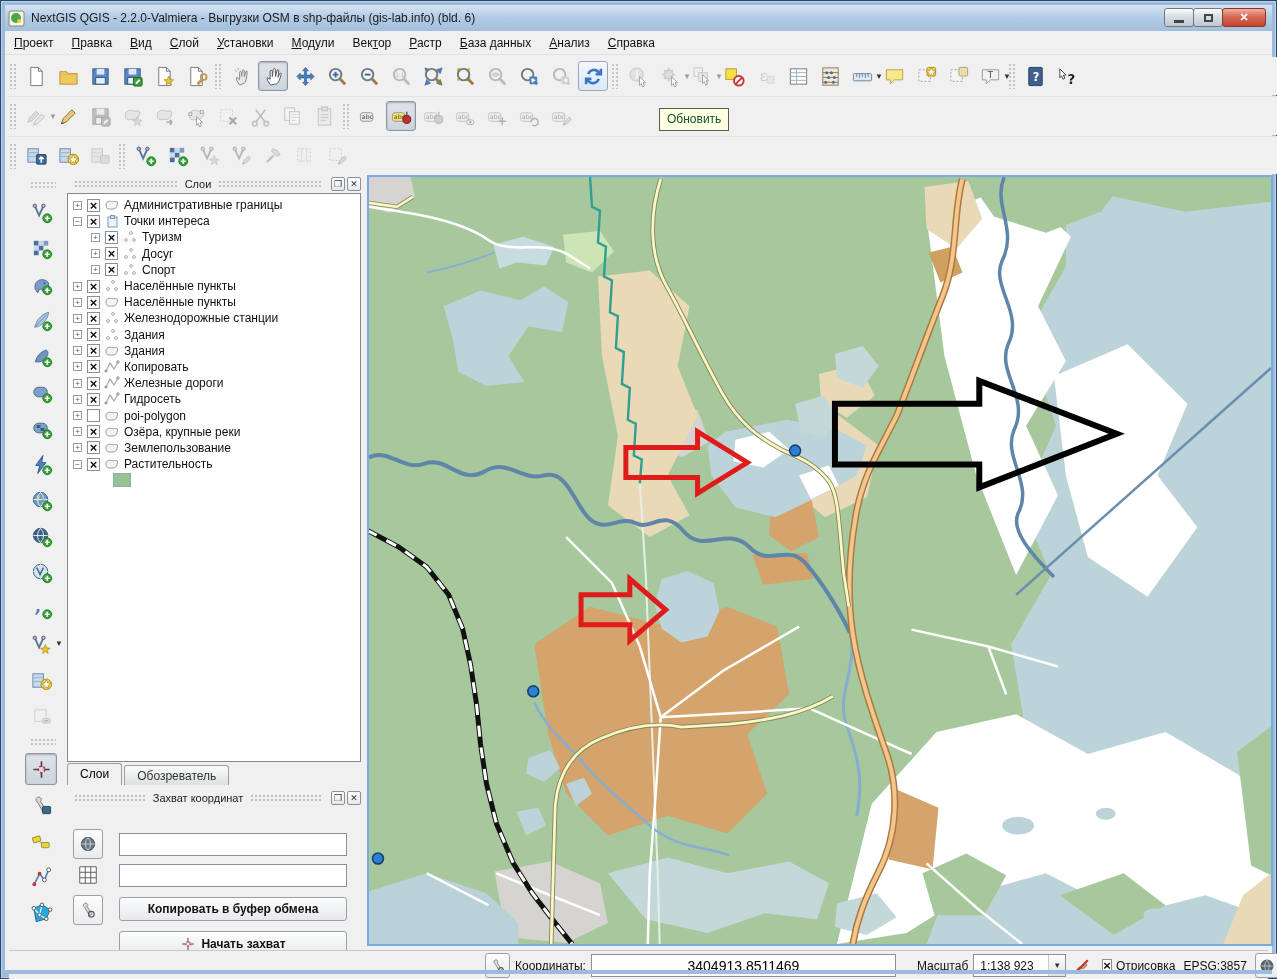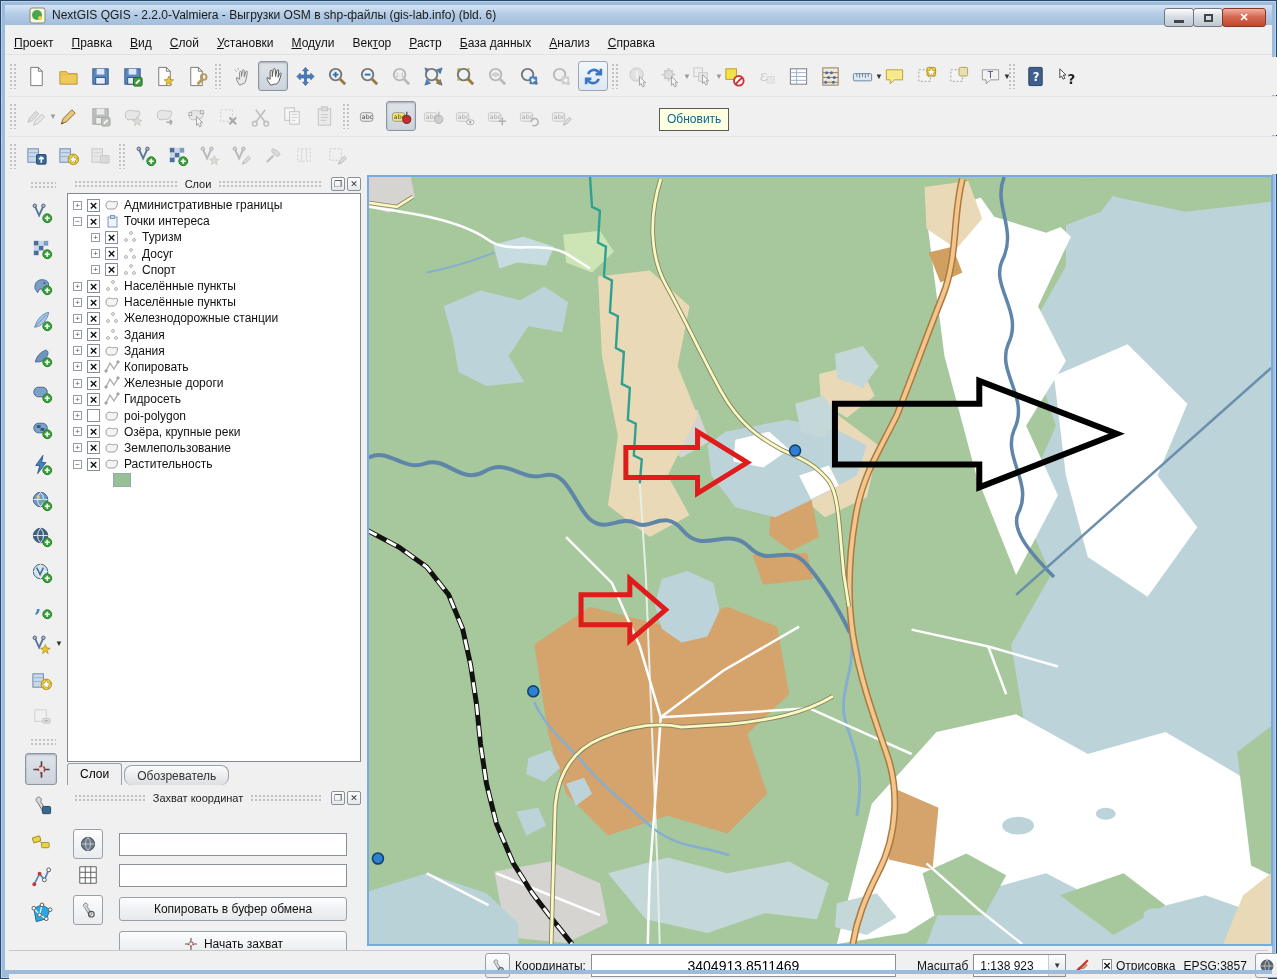--- a/index.html
+++ b/index.html
@@ -1,22 +1,22 @@
 <!DOCTYPE html>
 <html><head>
 <meta charset="utf-8">
 <style>
   * { margin:0; padding:0; box-sizing:border-box; }
   html,body { width:1277px; height:979px; font-family:"Liberation Sans", sans-serif; background:#8aa8c8; overflow:hidden; }
   .window { position:absolute; inset:0; border:1px solid #27476b; background:#bdd2ea; }
   .win-inner { position:absolute; inset:1px; border:3px solid #9dbbda; background:#f0f0f0; }
 
   
-  .titlebar { position:absolute; left:0; top:0; right:0; height:20px;
-    background:linear-gradient(#d7e5f4,#b4cce6 45%,#a3bedc); display:flex; align-items:center; padding-left:24px; }
+  .titlebar { position:absolute; left:0; top:0; right:0; height:26px;
+    background:linear-gradient(#d7e5f4,#b4cce6 45%,#a3bedc); display:flex; align-items:center; padding-left:3px; }
   .app-icon { width:17px; height:17px; margin-right:6px; }
   .title-text { font-size:12px; color:#1a1a1a; }
   .winbtns { position:absolute; right:6px; top:3px; display:flex; }
   .wbtn { width:30px; height:19px; border:1px solid #70777e; border-radius:3px; margin-left:-1px;
     background:linear-gradient(#fdfdfd,#d7dde4 45%,#bfc8d2); display:flex; align-items:center; justify-content:center;
     font-size:11px; color:#333; font-weight:bold; }
   .wbtn.close { width:44px; background:linear-gradient(#f2b0a2,#d66a54 45%,#c1462f); color:#fff; border-color:#8c3323; }
   .wbtn .box { width:9px; height:8px; border:2px solid #444; }
   .wbtn .minus { width:10px; height:3px; background:#444; margin-top:7px; }
 
@@ -57,38 +57,38 @@
   .cbx { width:13px; height:13px; border:1px solid #8a9097; background:#fff; margin-left:5px; flex:0 0 auto;
     font-size:13px; line-height:11px; text-align:center; color:#111; font-weight:bold; }
   .ltype { width:17px; height:14px; margin-left:4px; flex:0 0 auto; }
   .lname { font-size:12px; color:#111; margin-left:3px; white-space:nowrap; }
   .lname.b { font-weight:normal; }
   .swatch { width:18px; height:14px; border:1px solid #9aa; margin-left:22px; }
 
   .tabrow { position:absolute; left:0; top:588px; height:22px; display:flex; }
   .tab { font-size:12px; padding:3px 12px 4px; border:1px solid #9aa0a8; border-bottom:none; border-radius:3px 3px 0 0; margin-right:2px; }
   .tab.on { background:#f0f0f0; position:relative; z-index:2; }
-  .tab.off { background:linear-gradient(#fbfbfb,#dddfe2); color:#333; margin-top:2px;border-radius:8px; }
+  .tab.off { background:linear-gradient(#fbfbfb,#dddfe2); color:#333; margin-top:2px; }
 
   .cap-panel { position:absolute; left:0; top:614px; width:294px; height:157px; }
   .cap-body { position:absolute; top:18px; left:0; right:0; bottom:0; }
   .cap-sq { position:absolute; width:30px; height:30px; border:1px solid #9aa0a8; border-radius:3px; background:linear-gradient(#fdfdfd,#e9ebee);
     display:flex; align-items:center; justify-content:center; }
   .cap-input { position:absolute; left:52px; width:228px; height:23px; border:1px solid #8a9097; background:#fff; font-size:12px; padding:0 4px; }
   .cap-btn { position:absolute; left:52px; width:228px; height:24px; border:1px solid #9aa0a8; border-radius:3px;
-    background:linear-gradient(#fdfdfd,#e6e8eb); font-size:12px; color:#111; display:flex; align-items:center; justify-content:center; }
+    background:linear-gradient(#fdfdfd,#e6e8eb); font-size:12px; color:#111; display:flex; align-items:center; justify-content:center;font-weight:bold; }
   .flat-icon { position:absolute; width:30px; height:30px; display:flex; align-items:center; justify-content:center; }
 
   
   .map { position:absolute; left:362px; top:170px; width:906px; height:771px; border:2px solid #76ace2; background:#a6c89c; }
   .map svg { display:block; }
 
   
   .tooltip { position:absolute; left:654px; top:103px; height:23px; padding:3px 7px; background:#ffffe1;
-    border:1px solid #5a5a5a; font-size:12px; color:#0369a1; z-index:50; }
+    border:1px solid #5a5a5a; font-size:12px; color:#14532d; z-index:50; }
 
   
   .statusbar { position:absolute; left:4px; right:4px; top:945px; height:30px; background:#f0f0f0; border-top:1px solid #c9c9c9;
     display:flex; align-items:center; font-size:12px; color:#111; }
   .sb-btn { width:25px; height:25px; border:1px solid #9aa0a8; border-radius:3px; background:linear-gradient(#fdfdfd,#e9ebee);
     display:flex; align-items:center; justify-content:center; flex:0 0 auto; }
   .sb-label { margin:0 5px; flex:0 0 auto; }
   .sb-input { width:305px; height:23px; border:1px solid #8a9097; background:#fff; text-align:center; font-size:14px; flex:0 0 auto; }
   .sb-combo { width:93px; height:23px; border:1px solid #8a9097; background:#fff; display:flex; align-items:center; flex:0 0 auto; }
   .sb-combo .val { flex:1; padding-left:6px; }

